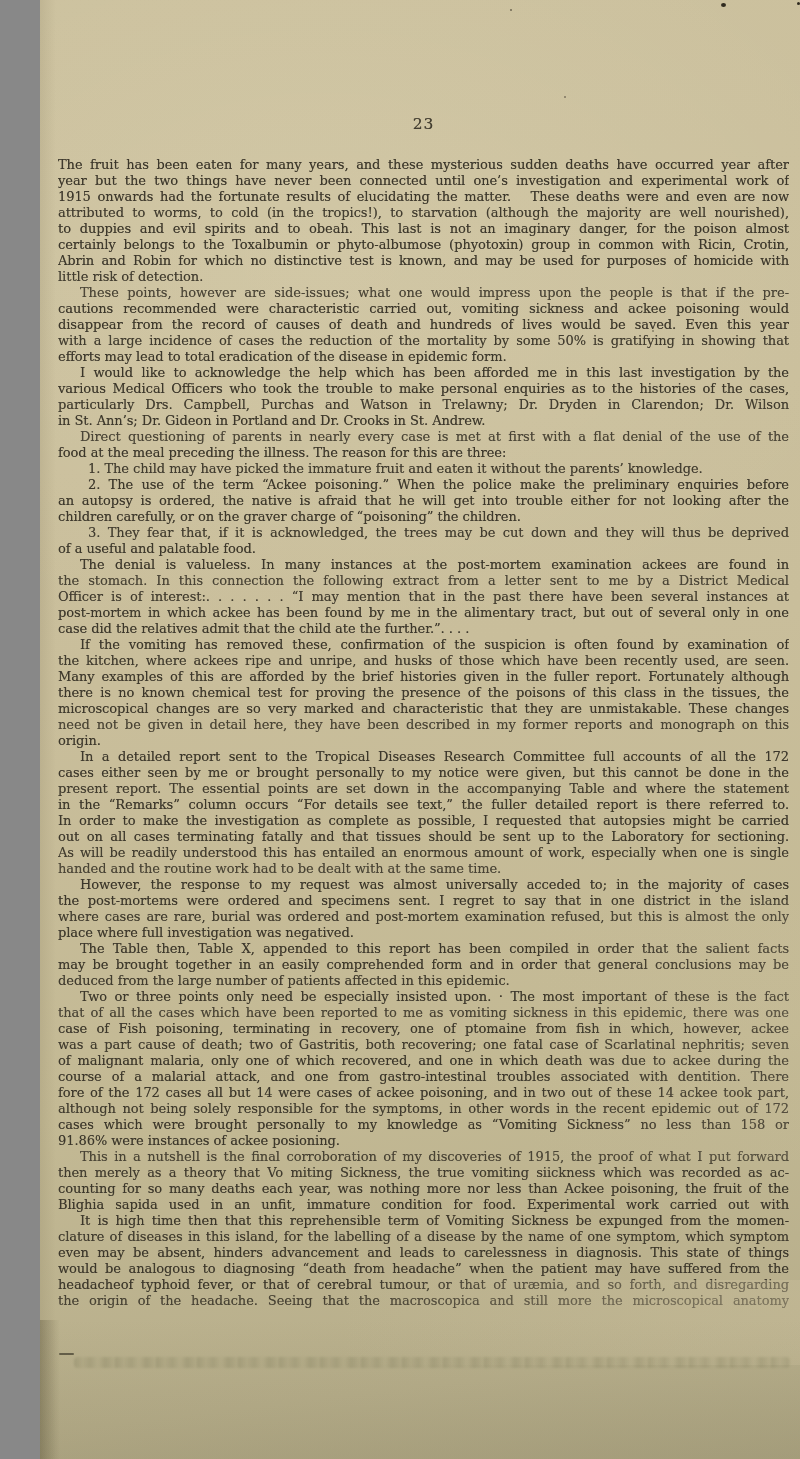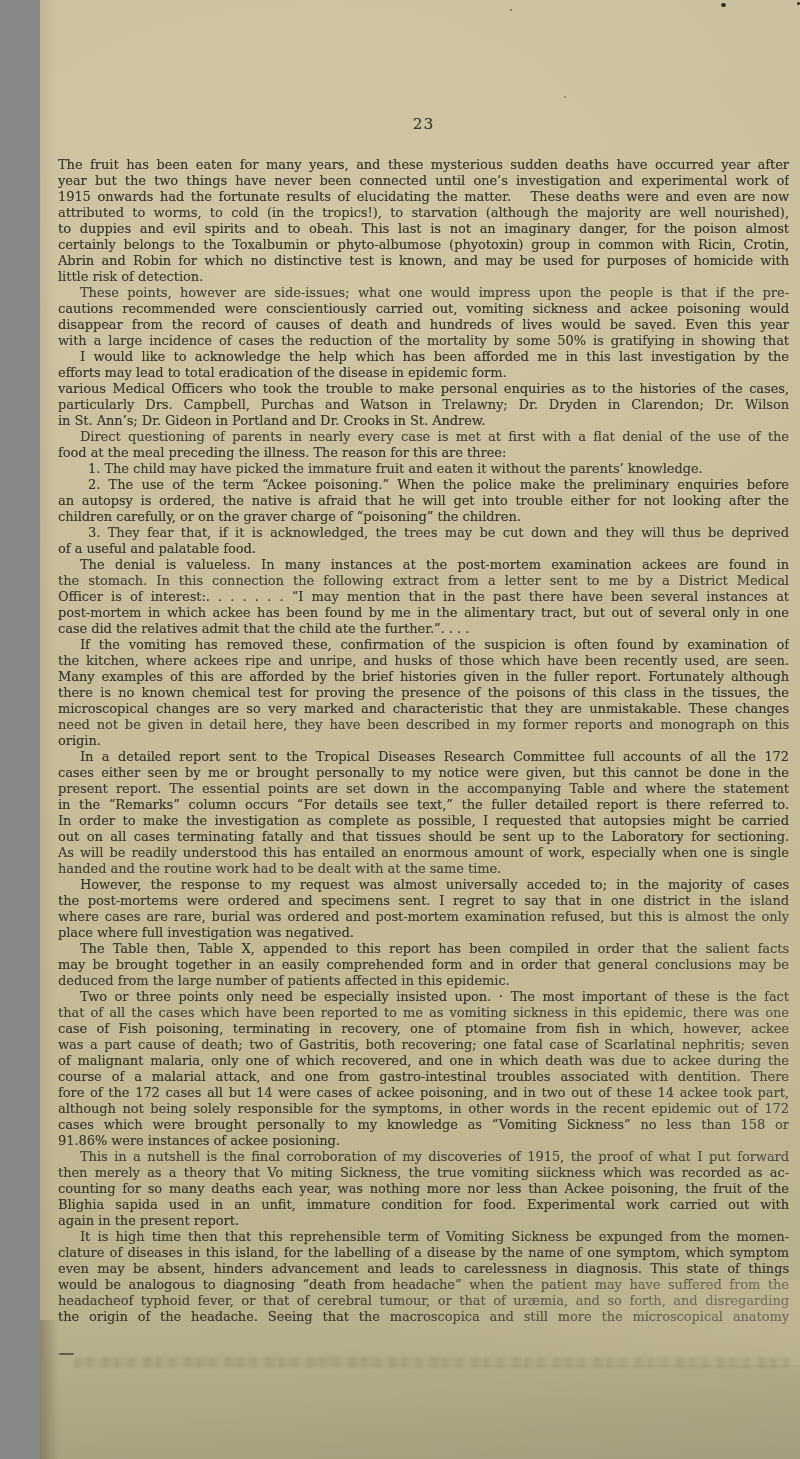--- a/index.html
+++ b/index.html
@@ -94,25 +94,25 @@
   <div class="text-block">
       <div class="line">The fruit  has been eaten for many years, and these mysterious sudden deaths have occurred year after</div>
       <div class="line">year but the two things have never been connected until one’s investigation and experimental work of</div>
       <div class="line">1915 onwards had the fortunate results of elucidating the matter.  These deaths were and even are now</div>
       <div class="line">attributed to worms, to cold (in the tropics!), to starvation (although the majority are well nourished),</div>
       <div class="line">to duppies and evil spirits and to obeah.  This last is not an imaginary danger, for the poison almost</div>
       <div class="line">certainly belongs to the Toxalbumin or phyto-albumose (phyotoxin) group in common with Ricin, Crotin,</div>
       <div class="line">Abrin and Robin for which no distinctive test is known, and may be used for purposes of homicide with</div>
       <div class="line last">little risk of detection.</div>
       <div class="line" style="text-indent: 22px;">These points, however are side-issues; what one would impress upon the people is that if the pre-</div>
-      <div class="line">cautions recommended were conscientiously carried out, vomiting sickness and ackee poisoning would</div>
+      <div class="line">cautions recommended were characteristic carried out, vomiting sickness and ackee poisoning would</div>
       <div class="line">disappear from the record of causes of death and hundreds of lives would be saved.  Even this year</div>
       <div class="line">with a large incidence of cases the reduction of the mortality by some 50% is gratifying in showing that</div>
+      <div class="line last">efforts may lead to total eradication of the disease in epidemic form.</div>
       <div class="line" style="text-indent: 22px;">I would like to acknowledge the help which has been afforded me in this last investigation by the</div>
-      <div class="line last">efforts may lead to total eradication of the disease in epidemic form.</div>
       <div class="line">various Medical Officers who took the trouble to make personal enquiries as to the histories of the cases,</div>
       <div class="line">particularly Drs. Campbell, Purchas and Watson in Trelawny; Dr. Dryden in Clarendon;  Dr. Wilson</div>
       <div class="line last">in St. Ann’s; Dr.  Gideon in Portland and Dr. Crooks in St. Andrew.</div>
       <div class="line" style="text-indent: 22px;">Direct questioning of parents in nearly every case is met at first with a flat denial of the use of the</div>
       <div class="line last">food at the meal preceding the illness.  The reason for this are three:</div>
       <div class="line last" style="text-indent: 30px;">1. The child may have  picked the immature fruit and eaten it without the parents’ knowledge.</div>
       <div class="line" style="text-indent: 30px;">2. The use of the term “Ackee poisoning.”   When the police make the preliminary enquiries before</div>
       <div class="line">an autopsy is ordered, the native is afraid that he will get into trouble either for not looking after the</div>
       <div class="line last">children carefully, or on the graver charge of “poisoning” the children.</div>
       <div class="line" style="text-indent: 30px;">3. They fear that, if it is acknowledged, the trees may be cut down and they will thus be deprived</div>
@@ -151,21 +151,20 @@
       <div class="line">of malignant malaria, only one of which recovered, and one in which death was due to ackee during the</div>
       <div class="line">course of a malarial attack, and one from gastro-intestinal troubles associated with dentition.  There</div>
       <div class="line">fore of the 172 cases all but 14 were cases of ackee poisoning, and in two out of these 14 ackee took part,</div>
       <div class="line">although not being solely responsible for the symptoms, in other words in the recent epidemic out of 172</div>
       <div class="line">cases which were brought personally to my knowledge as “Vomiting Sickness” no  less  than 158 or</div>
       <div class="line last">91.86% were instances of ackee posioning.</div>
       <div class="line" style="text-indent: 22px;">This in a nutshell is the final corroboration of my discoveries of 1915, the proof of  what I put forward</div>
       <div class="line">then merely as a theory that Vo miting Sickness, the true vomiting siickness which was recorded as ac-</div>
       <div class="line">counting for so many deaths each year, was nothing more nor less than Ackee poisoning, the fruit of the</div>
       <div class="line">Blighia sapida used in an unfit, immature condition for food.  Experimental work carried out with</div>
-      <div class="line last">again in the present report.</div>
       <div class="line" style="text-indent: 22px;">It is high time then that this reprehensible term of Vomiting Sickness be expunged from the momen-</div>
       <div class="line">clature of diseases in this island, for the labelling of a disease by the name of one symptom, which symptom</div>
       <div class="line">even may be absent, hinders advancement and leads to carelessness in diagnosis.  This state of things</div>
       <div class="line">would be analogous to diagnosing “death from headache” when the patient may have suffered from the</div>
       <div class="line">headacheof typhoid fever, or that of cerebral tumour, or that of uræmia, and so forth, and disregarding</div>
       <div class="line">the origin of the headache.  Seeing that the macroscopica  and still more the microscopical anatomy</div>
     </div>
 
   <div class="fade-wash-mid"></div>
   <div class="fade-wash"></div>

